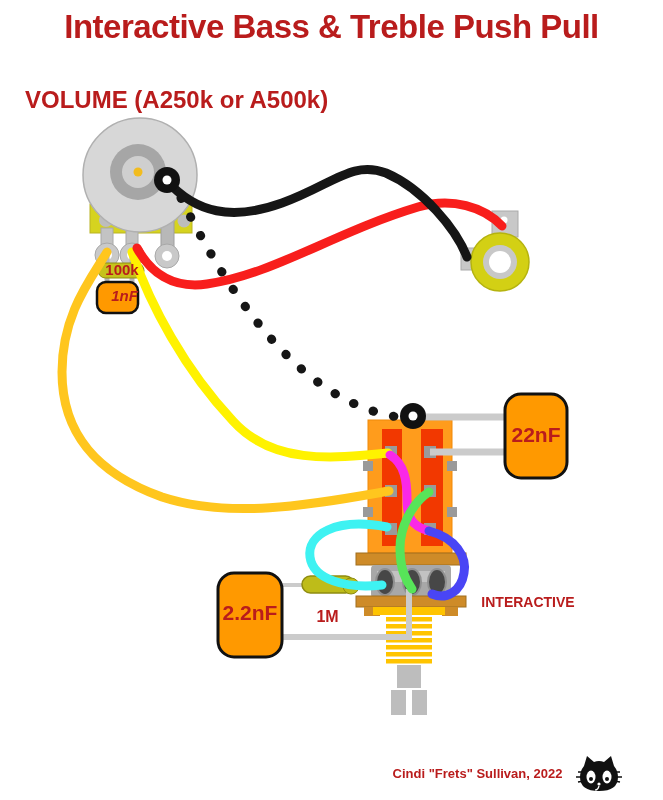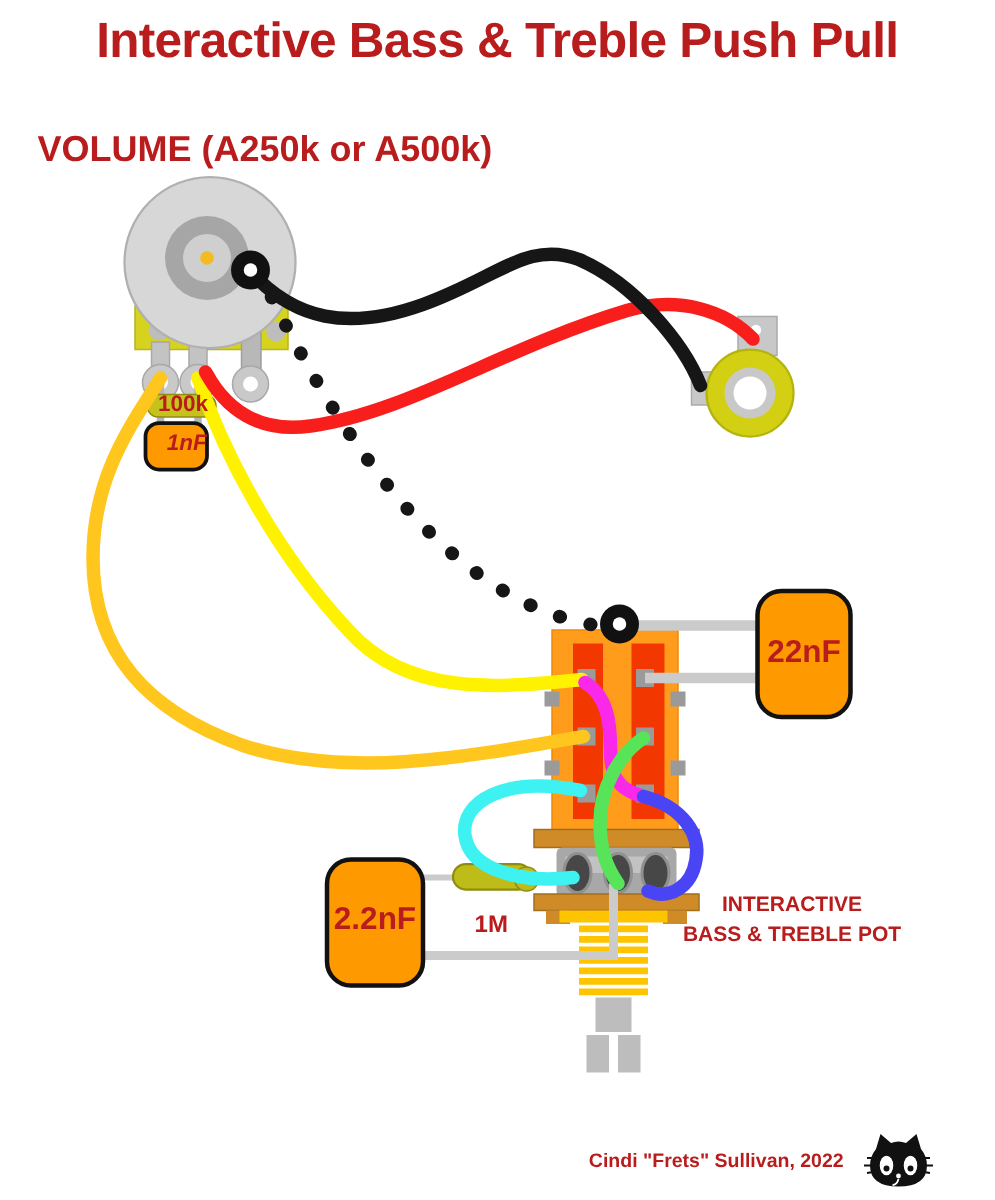--- a/index.html
+++ b/index.html
@@ -151,17 +151,16 @@
 
   <div class="lbl title">Interactive Bass &amp; Treble Push Pull</div>
   <div class="lbl volume-label">VOLUME (A250k or A500k)</div>
   <div class="lbl r100k">100k</div>
   <div class="lbl c1nf">1nF</div>
   <div class="lbl c22nf">22nF</div>
   <div class="lbl c22nf2">2.2nF</div>
   <div class="lbl r1m">1M</div>
   <div class="lbl potlabel">
     <div>INTERACTIVE</div>
-    <div>BASS &amp; TREBLE POT</div>
   </div>
   <div class="lbl credit">Cindi "Frets" Sullivan, 2022</div>
 
 </div>
 
 </body></html>

